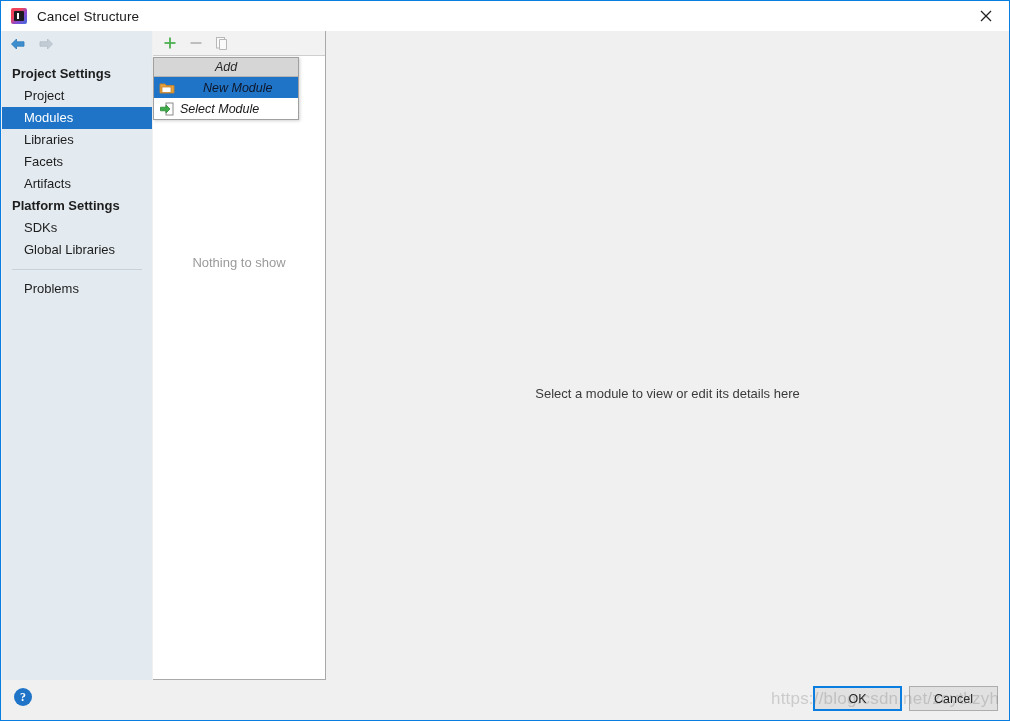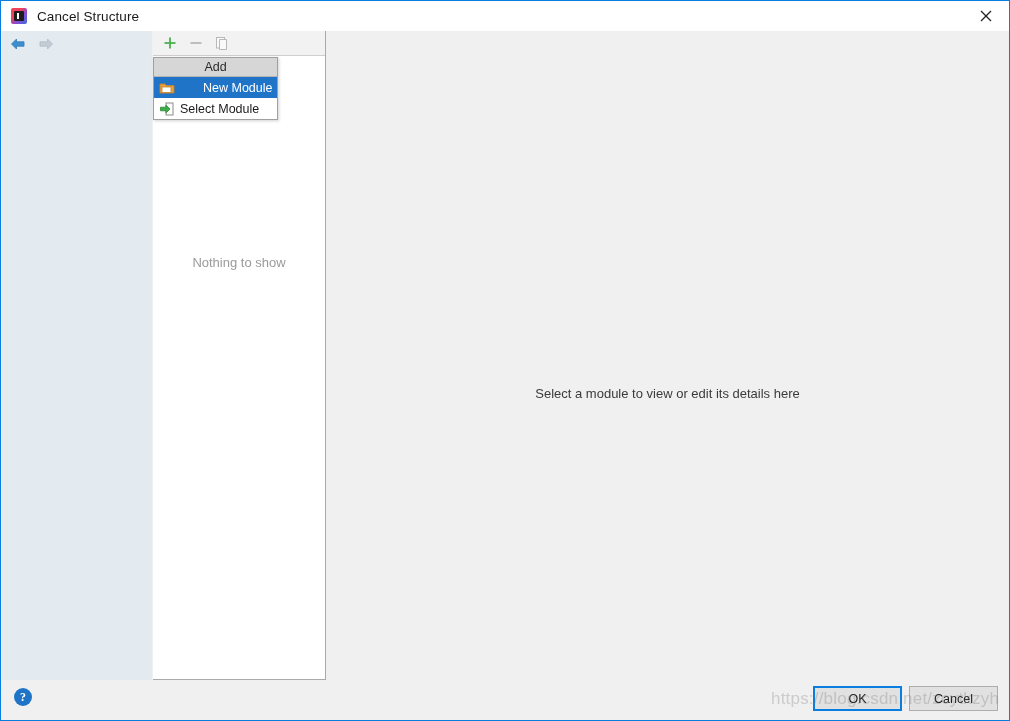--- a/index.html
+++ b/index.html
@@ -147,25 +147,26 @@
     left: 0; right: 0;
     text-align: center;
     font-size: 13px;
     color: #9a9a9a;
   }
 
   
   #add-popup {
     position: absolute;
     left: 152px; top: 56px;
-    width: 125px;
+    width: 146px;
     background: #ffffff;
     border: 1px solid #a0a0a0;
     z-index: 50;
     box-shadow: 1px 1px 3px rgba(0,0,0,0.18);
+    font-style: italic;
   }
   #popup-header {
     height: 19px;
     background: #d6d6d6;
     border-bottom: 1px solid #b4b4b4;
     display: flex;
     align-items: center;
     justify-content: center;
     font-size: 12.5px;
     color: #2a2a2a;
@@ -175,21 +176,21 @@
     display: flex;
     align-items: center;
     padding-left: 5px;
     font-size: 12.5px;
     color: #1a1a1a;
     cursor: pointer;
     gap: 5px;
   }
   .popup-item.selected {
     background: #1f74c8;
-    color: #ffffff;
+    color: #0f172a;
     gap: 28px;
   }
   .popup-item .pi-icon { width: 16px; height: 16px; flex: 0 0 16px; line-height: 0; }
 
   
   #detail-panel {
     position: absolute;
     left: 326px; top: 30px;
     right: 1px;
     height: 650px;
@@ -285,20 +286,37 @@
 
     <div id="nav-arrows">
       <svg class="nav-arrow" width="16" height="14" viewBox="0 0 16 14">
         <path d="M6.5 2 L1.5 7 L6.5 12 L6.5 9.2 L14 9.2 L14 4.8 L6.5 4.8 Z" fill="#3c8ecf" stroke="#2f7ab8" stroke-width="0.8" stroke-linejoin="round"></path>
       </svg>
       <svg class="nav-arrow" width="16" height="14" viewBox="0 0 16 14">
         <path d="M9.5 2 L14.5 7 L9.5 12 L9.5 9.2 L2 9.2 L2 4.8 L9.5 4.8 Z" fill="#c3ccd4" stroke="#b2bcc5" stroke-width="0.8" stroke-linejoin="round"></path>
       </svg>
     </div>
 
+    <div id="nav-list">
+
+      <div class="nav-group">Project Settings</div>
+      <div class="nav-item">Project</div>
+      <div class="nav-item selected">Modules</div>
+      <div class="nav-item">Libraries</div>
+      <div class="nav-item">Facets</div>
+      <div class="nav-item">Artifacts</div>
+
+      <div class="nav-group">Platform Settings</div>
+      <div class="nav-item">SDKs</div>
+      <div class="nav-item">Global Libraries</div>
+
+      <div class="nav-sep"></div>
+
+      <div class="nav-item">Problems</div>
+    </div>
   </div>
 
   <div id="middle-panel">
 
     <div id="middle-toolbar">
       <span class="tb-icon">
         <svg width="14" height="14" viewBox="0 0 14 14">
           <line x1="7" y1="1.5" x2="7" y2="12.5" stroke="#4caf50" stroke-width="1.8"></line>
           <line x1="1.5" y1="7" x2="12.5" y2="7" stroke="#4caf50" stroke-width="1.8"></line>
         </svg>

